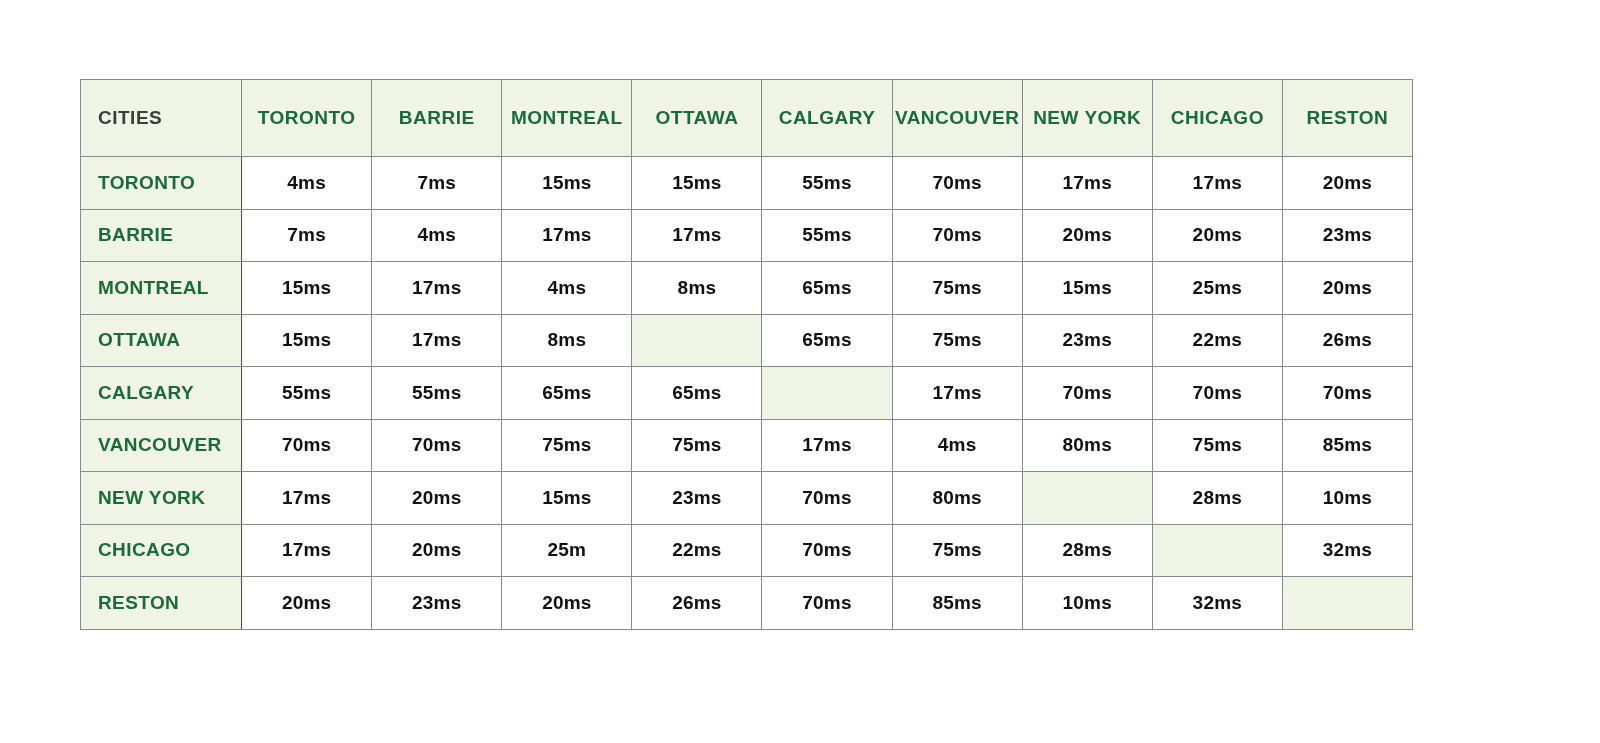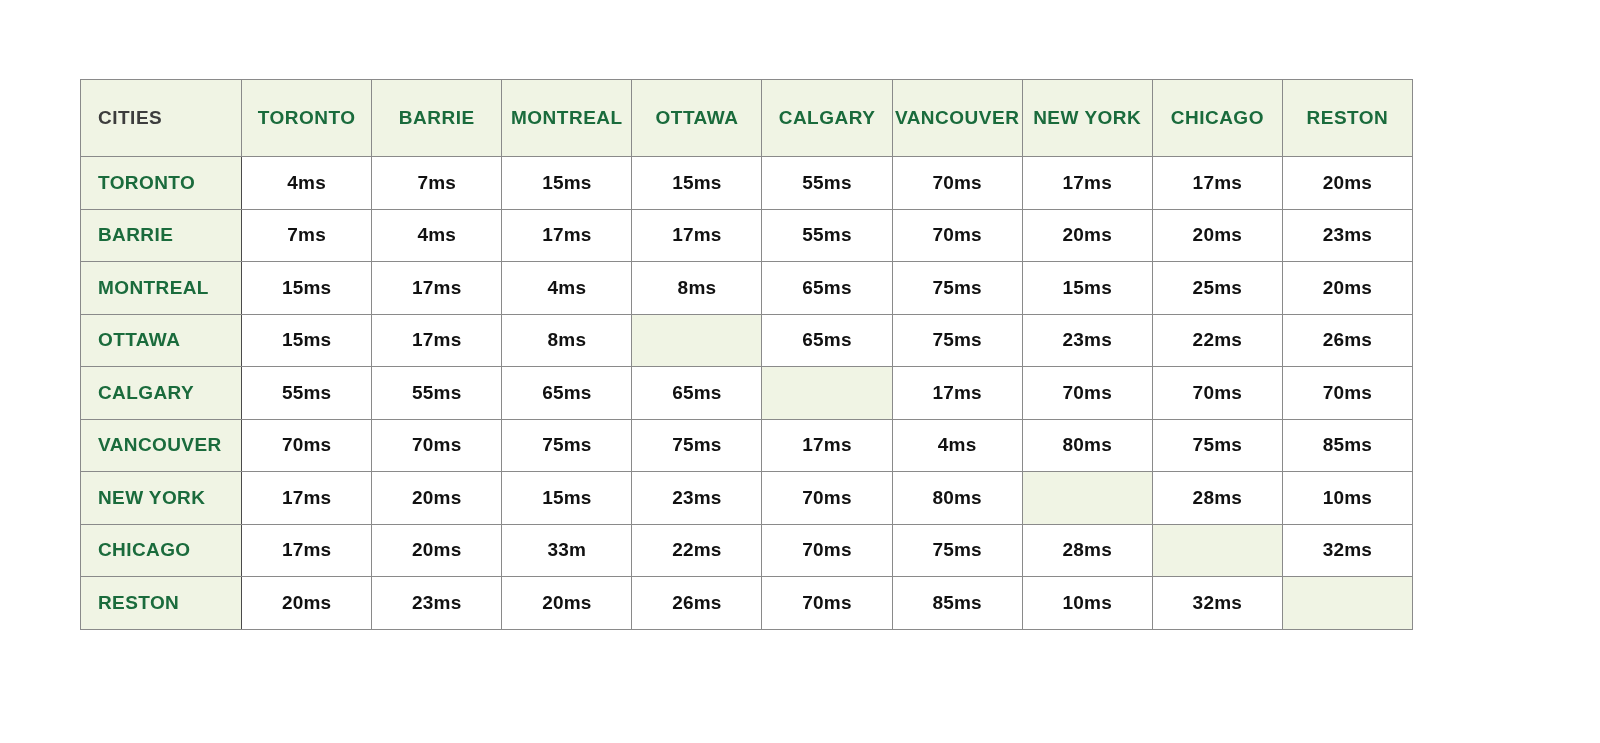--- a/index.html
+++ b/index.html
@@ -211,21 +211,21 @@
             <td>70ms</td>
             <td>80ms</td>
             <td class="blank"></td>
             <td>28ms</td>
             <td>10ms</td>
           </tr>
           <tr>
             <th class="row-label">CHICAGO</th>
             <td>17ms</td>
             <td>20ms</td>
-            <td>33m</td>
+            <td>25m</td>
             <td>22ms</td>
             <td>70ms</td>
             <td>75ms</td>
             <td>28ms</td>
             <td class="blank"></td>
             <td>32ms</td>
           </tr>
           <tr>
             <th class="row-label">RESTON</th>
             <td>20ms</td>

